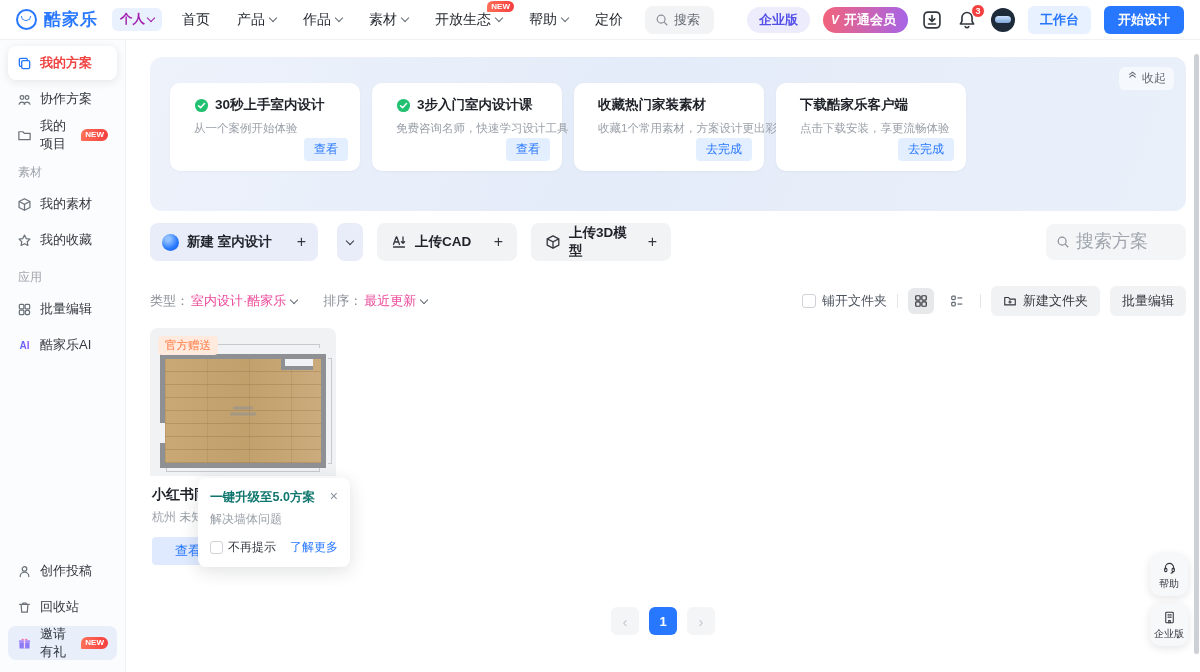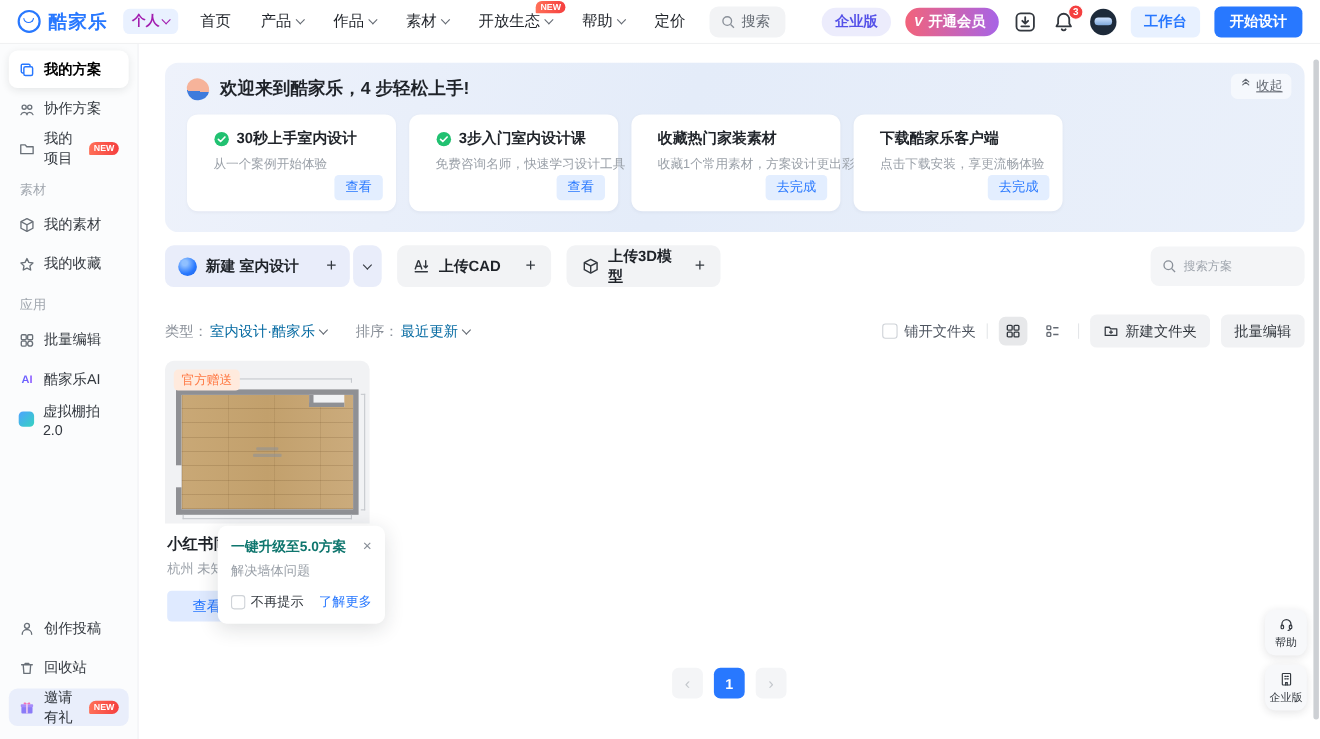--- a/index.html
+++ b/index.html
@@ -45,74 +45,74 @@
   .start-btn { background:#2878ff; color:#fff; font-size:13px; font-weight:600; height:28px;
                padding:0 14px; border-radius:6px; display:flex; align-items:center; cursor:pointer; }
 
   
   .sidebar { position:absolute; top:40px; left:0; width:126px; bottom:0; background:#fbfcfd;
              border-right:1px solid #f0f1f3; padding-top:6px; z-index:20; }
   .sb-section-title { font-size:12px; color:#a0a6ae; padding:10px 0 6px 18px; }
   .sb-item { margin:0 8px 2px; height:34px; border-radius:8px; display:flex; align-items:center; gap:8px;
              padding:0 9px; font-size:13px; color:#33383f; cursor:pointer; }
   .sb-item .sb-ico { width:15px; height:15px; color:#6a7179; flex:none; }
-  .sb-item.active { background:#fff; color:#000000; font-weight:600; box-shadow:0 2px 8px rgba(31,35,41,.10); }
+  .sb-item.active { background:#fff; color:#ef4444; font-weight:600; box-shadow:0 2px 8px rgba(31,35,41,.10); }
   .sb-item.active .sb-ico { color:#2878ff; }
   .sb-footer { position:absolute; left:0; right:0; bottom:10px; }
   .sb-item.invite { background:#e9eefb; }
   .ai-ico { font-size:10px; font-weight:800; color:#4d6bff; width:15px; text-align:center;
             background:linear-gradient(90deg,#4d6bff,#9a4dff); -webkit-background-clip:text; background-clip:text; -webkit-text-fill-color:transparent; }
   .vr-ico { width:14px; height:14px; border-radius:4px; background:linear-gradient(135deg,#4da3ff,#35d3c0); flex:none; }
   .gift-ico { width:15px; height:15px; flex:none; }
 
   
   .main { position:absolute; top:40px; left:126px; right:0; bottom:0; background:#fff; }
 
   .banner { position:absolute; left:24px; top:17px; width:1036px; height:154px; border-radius:12px;
             background:linear-gradient(110deg,#eef2fb 0%,#e4ecf9 45%,#eaf0fa 100%); padding:13px 20px; }
   .banner-head { display:flex; align-items:center; gap:10px; }
   .wave-ico { width:20px; height:20px; border-radius:45% 55% 45% 45%; flex:none;
               background:linear-gradient(200deg,#f6b39a 58%,#3f7bdc 58%); transform:rotate(-15deg); }
   .banner-title { font-size:16px; font-weight:700; color:#1f2329; }
   .collapse-btn { position:absolute; top:10px; right:12px; display:flex; align-items:flex-start; gap:4px;
-                  font-size:12px; color:#646a73; background:rgba(255,255,255,.55); padding:3px 8px; border-radius:6px; cursor:pointer;text-decoration:underline; }
+                  font-size:12px; color:#646a73; background:rgba(255,255,255,.55); padding:3px 8px; border-radius:6px; cursor:pointer; }
   .banner-cards { display:flex; gap:12px; margin-top:13px; }
   .task-card { width:190px; height:88px; background:#fff; border-radius:10px; padding:13px 24px; position:relative;
                box-shadow:0 1px 3px rgba(31,35,41,.04); cursor:pointer; }
   .task-head { display:flex; align-items:center; gap:6px; }
   .task-title { font-size:13.5px; font-weight:700; color:#1f2329; white-space:nowrap; }
   .task-desc { font-size:11.5px; color:#9aa0a8; margin-top:7px; white-space:nowrap; }
   .task-action { position:absolute; right:12px; bottom:10px; background:#e3eeff; color:#2878ff; font-size:12px;
                  padding:3px 10px; border-radius:4px; cursor:pointer; }
   .check-ico { width:15px; height:15px; flex:none; }
 
   
   .toolbar { position:absolute; left:24px; top:183px; width:1036px; display:flex; align-items:center; gap:14px; }
-  .btn-group { display:flex; gap:3px; }
+  .btn-group { display:flex; gap:19px; }
   .btn-new { width:168px; height:38px; background:#e9edfa; border-radius:8px; display:flex; align-items:center;
              gap:8px; padding:0 12px; font-size:13.5px; font-weight:600; cursor:pointer; }
   .new-ico { width:17px; height:17px; border-radius:50%; flex:none;
              background:radial-gradient(circle at 35% 30%,#8fc0ff 15%,#2878ff 60%,#1b5fe0 100%); }
   .btn-plus { margin-left:auto; color:#33383f; font-size:16px; font-weight:400; }
   .btn-caret { width:26px; height:38px; background:#e9edfa; border-radius:8px; display:flex; align-items:center;
                justify-content:center; cursor:pointer; color:#33383f; }
   .btn-gray { height:38px; background:#f2f3f5; border-radius:8px; display:flex; align-items:center; gap:8px;
               padding:0 14px; font-size:13.5px; font-weight:600; cursor:pointer; width:140px; }
   .tool-ico { width:16px; height:16px; color:#33383f; flex:none; }
   .plan-search { margin-left:auto; width:140px; height:36px; background:#f4f5f7; border-radius:8px;
                  display:flex; align-items:center; gap:6px; padding:0 10px; }
-  .plan-search input { border:none; outline:none; background:transparent; width:100px; font-size:11px; color:#a16207;
-                       font-family:Liberation Serif, serif; }
+  .plan-search input { border:none; outline:none; background:transparent; width:100px; font-size:18px; color:#a16207;
+                       font-family:Liberation Mono, monospace; }
   .plan-search input::placeholder { color:#a0a6ae; }
   .search-ico { width:14px; height:14px; color:#8a9099; flex:none; }
 
   
   .filterbar { position:absolute; left:24px; top:246px; width:1036px; display:flex; align-items:center; font-size:13px; }
   .f-label { color:#8a9099; }
-  .f-select { display:flex; align-items:center; gap:5px; color:#0369a1; cursor:pointer; margin-left:2px; }
+  .f-select { display:flex; align-items:center; gap:5px; color:#ec4899; cursor:pointer; margin-left:2px; }
   .f-select .chev { color:#646a73; }
   .sort-group { margin-left:26px; display:flex; align-items:center; }
   .f-right { margin-left:auto; display:flex; align-items:center; gap:10px; }
   .checkbox { width:14px; height:14px; border:1px solid #cfd3d8; border-radius:3px; background:#fff; cursor:pointer; flex:none; }
   .cb-row { display:flex; align-items:center; gap:6px; color:#4e5560; cursor:pointer; }
   .v-divider { width:1px; height:14px; background:#e4e6e9; }
   .view-btn { width:26px; height:26px; border-radius:6px; display:flex; align-items:center; justify-content:center;
               cursor:pointer; color:#33383f; }
   .view-btn.active { background:#e7e8ea; }
   .view-btn.inactive { color:#646a73; }
@@ -307,24 +307,20 @@
         <rect x="8.7" y="2.5" width="4.8" height="4.8" rx="1" fill="none" stroke="currentColor" stroke-width="1.3"></rect>
         <rect x="2.5" y="8.7" width="4.8" height="4.8" rx="1" fill="none" stroke="currentColor" stroke-width="1.3"></rect>
         <rect x="8.7" y="8.7" width="4.8" height="4.8" rx="2.4" fill="none" stroke="currentColor" stroke-width="1.3"></rect>
       </svg>
     <span>批量编辑</span>
   </div>
   <div class="sb-item">
     <span class="ai-ico">AI</span>
     <span>酷家乐AI</span>
   </div>
-  <div class="sb-item">
-    <span class="vr-ico"></span>
-    <span>虚拟棚拍2.0</span>
-  </div>
 
   <div class="sb-footer">
     <div class="sb-item">
       <svg class="sb-ico" viewBox="0 0 16 16">
           <circle cx="8" cy="5.3" r="2.4" fill="none" stroke="currentColor" stroke-width="1.3"></circle>
           <path d="M3.4 13.4a4.6 4.6 0 0 1 9.2 0" fill="none" stroke="currentColor" stroke-width="1.3" stroke-linecap="round"></path>
         </svg>
       <span>创作投稿</span>
     </div>
     <div class="sb-item">
@@ -342,24 +338,20 @@
         </svg>
       <span>邀请有礼</span>
       <span class="badge-new">NEW</span>
     </div>
   </div>
 </div>
 
 <div class="main">
 
   <div class="banner">
-    <div class="banner-head">
-      <span class="wave-ico"></span>
-      <span class="banner-title">欢迎来到酷家乐，4 步轻松上手!</span>
-    </div>
     <div class="collapse-btn">
       <svg width="11" height="11" viewBox="0 0 16 16">
           <path d="M4 10.5 8 7l4 3.5M4 14.5 8 11l4 3.5" fill="none" stroke="currentColor" stroke-width="1.5" stroke-linecap="round" stroke-linejoin="round" transform="translate(0,-4)"></path>
         </svg>
       <span>收起</span>
     </div>
     <div class="banner-cards">
       <div class="task-card">
         <div class="task-head">
           <svg class="check-ico" viewBox="0 0 16 16">

